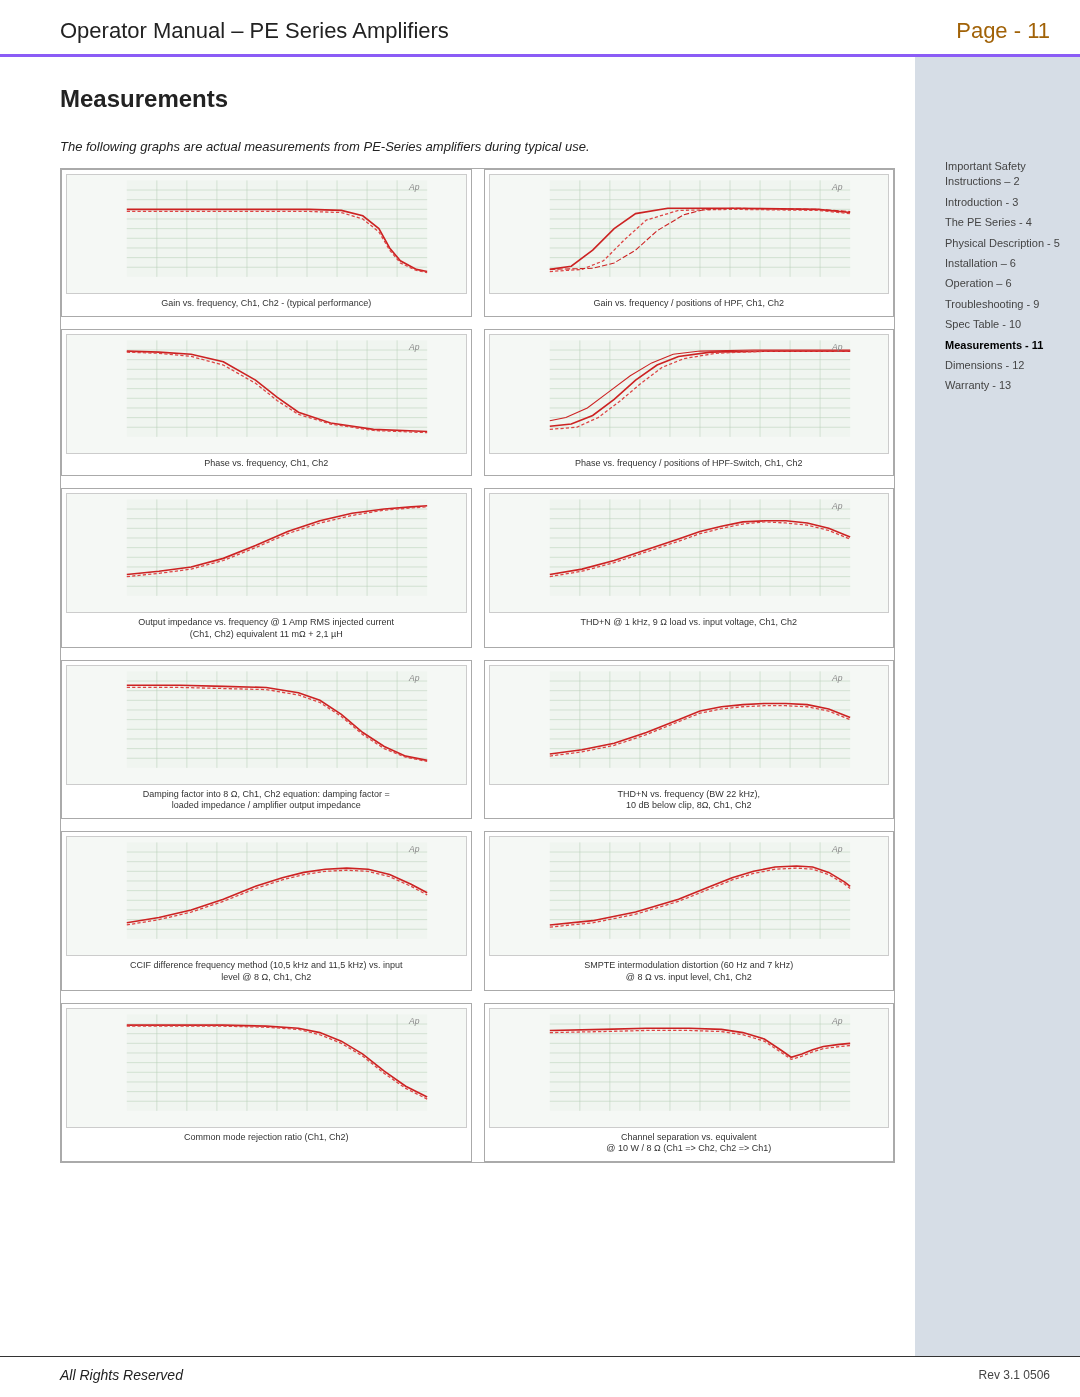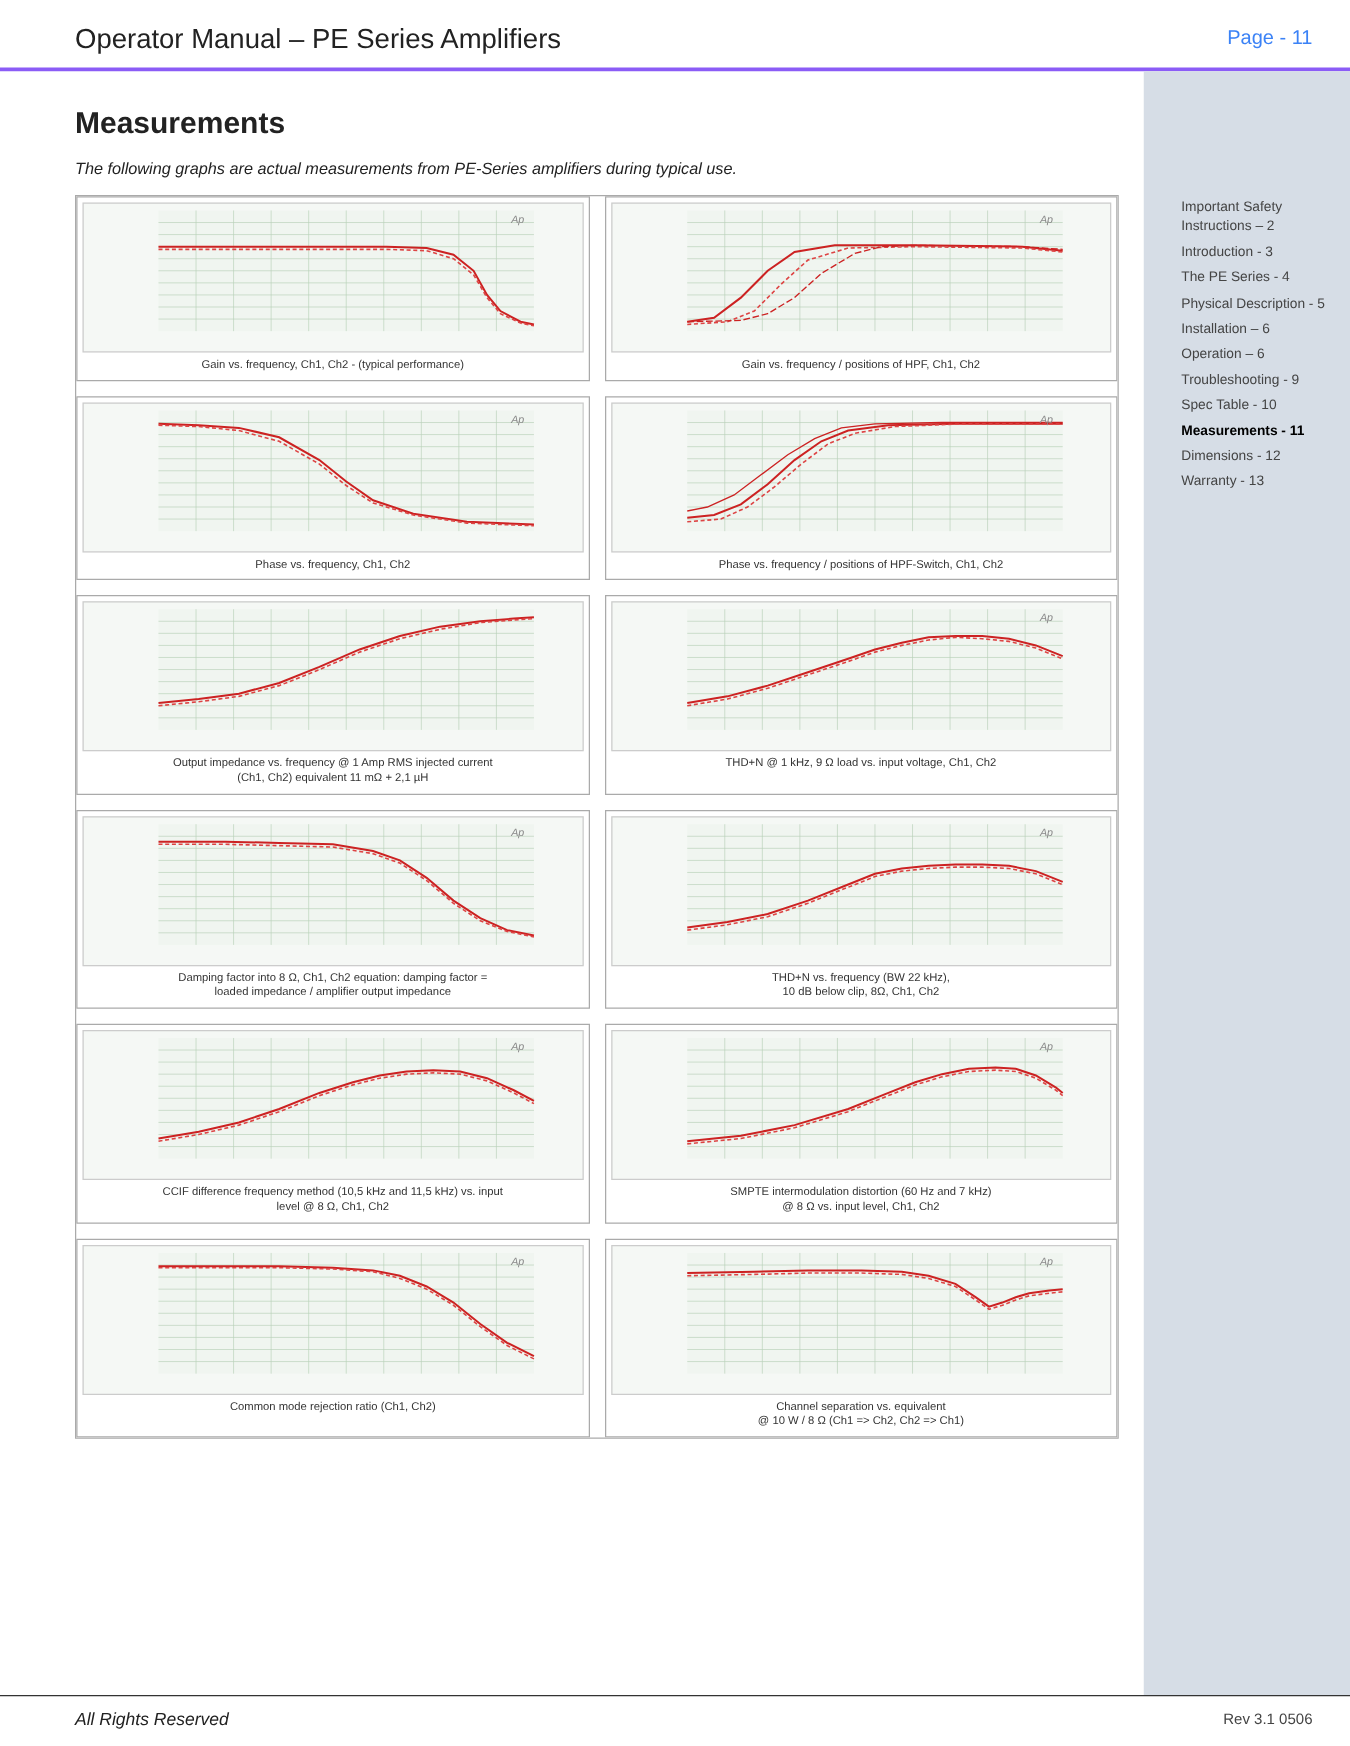--- a/index.html
+++ b/index.html
@@ -26,42 +26,42 @@
       align-items: center;
       padding: 18px 30px 10px 60px;
       border-bottom: 3px solid #8b5cf6;
     }
     .header-title {
       font-size: 22px;
       font-weight: normal;
       color: #222;
     }
     .header-page {
-      font-size: 16px;
-      color: #3b82f6;
+      font-size: 22px;
+      color: #a16207;
     }
 
     
     .main-layout {
       display: flex;
       flex: 1;
       padding: 0;
     }
 
     
     .content-area {
       flex: 1;
       padding: 28px 20px 20px 60px;
     }
 
     .section-title {
       font-size: 24px;
       font-weight: bold;
       color: #222;
-      margin-bottom: 14px;
+      margin-bottom: 26px;
     }
 
     .intro-text {
       font-size: 13px;
       color: #222;
       margin-bottom: 14px;
       font-style: italic;
     }
 
     

